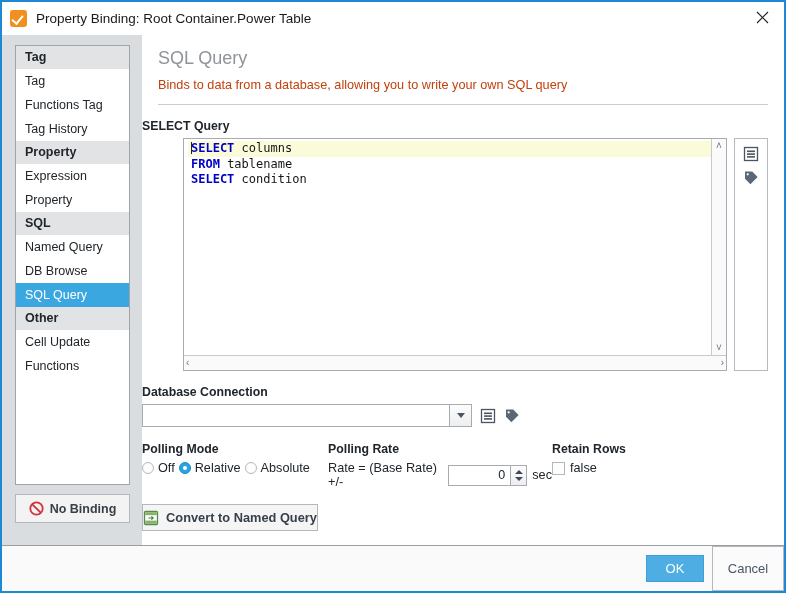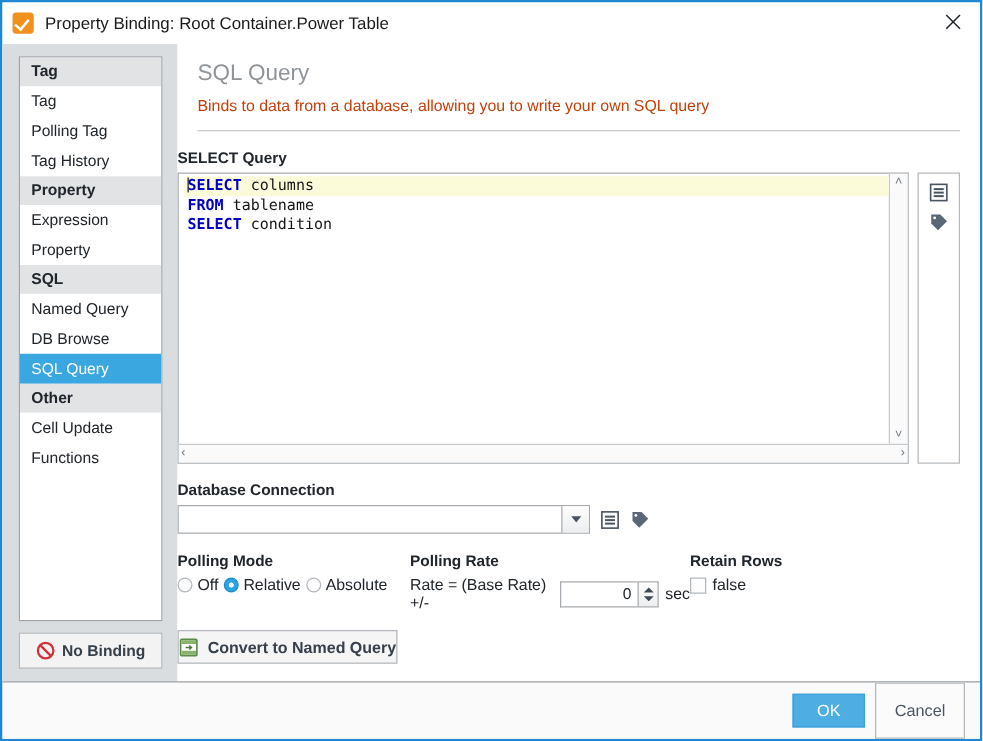--- a/index.html
+++ b/index.html
@@ -64,21 +64,21 @@
     flex: 1 1 auto;
     display: flex;
     min-height: 0;
     background: #ffffff;
   }
 
   
   .sidebar {
     flex: 0 0 140px;
     background: #d9dde0;
-    padding: 10px 12px 10px 13px;
+    padding: 10px 12px 22px 13px;
     display: flex;
     flex-direction: column;
   }
   .type-list {
     background: #ffffff;
     border: 1px solid #a0a4a8;
     flex: 1 1 auto;
     overflow: hidden;
     min-height: 0;
   }
@@ -167,20 +167,21 @@
     height: 233px;
     flex: 0 0 233px;
   }
   .editor-box {
     flex: 1 1 auto;
     border: 1px solid #a8acb0;
     background: #ffffff;
     display: flex;
     flex-direction: column;
     min-width: 0;
+    margin-left: 41px;
   }
   .editor-inner {
     flex: 1 1 auto;
     display: flex;
     min-height: 0;
   }
   .code-area {
     flex: 1 1 auto;
     padding: 2px 0 0 4px;
     font-family: "DejaVu Sans Mono", monospace;
@@ -387,21 +388,20 @@
   }
 
   
   .footer {
     flex: 0 0 44px;
     border-top: 1px solid #9a9ea2;
     background: #fafafa;
     display: flex;
     align-items: center;
     justify-content: flex-end;
-    padding-right: 12px;
     gap: 8px;
   }
   .btn-ok {
     width: 58px; height: 27px;
     background: #4eaee4;
     border: 1px solid #3c9fd8;
     color: #ffffff;
     font-size: 13px;
     display: flex; align-items: center; justify-content: center;
     cursor: pointer;
@@ -431,21 +431,21 @@
     </div>
   </div>
 
   <div class="body-area">
 
     <div class="sidebar">
       <div class="type-list">
 
         <div class="cat-header">Tag</div>
         <div class="cat-item">Tag</div>
-        <div class="cat-item">Polling Tag</div>
+        <div class="cat-item">Functions Tag</div>
         <div class="cat-item">Tag History</div>
 
         <div class="cat-header">Property</div>
         <div class="cat-item">Expression</div>
         <div class="cat-item">Property</div>
 
         <div class="cat-header">SQL</div>
         <div class="cat-item">Named Query</div>
         <div class="cat-item">DB Browse</div>
         <div class="cat-item selected">SQL Query</div>

